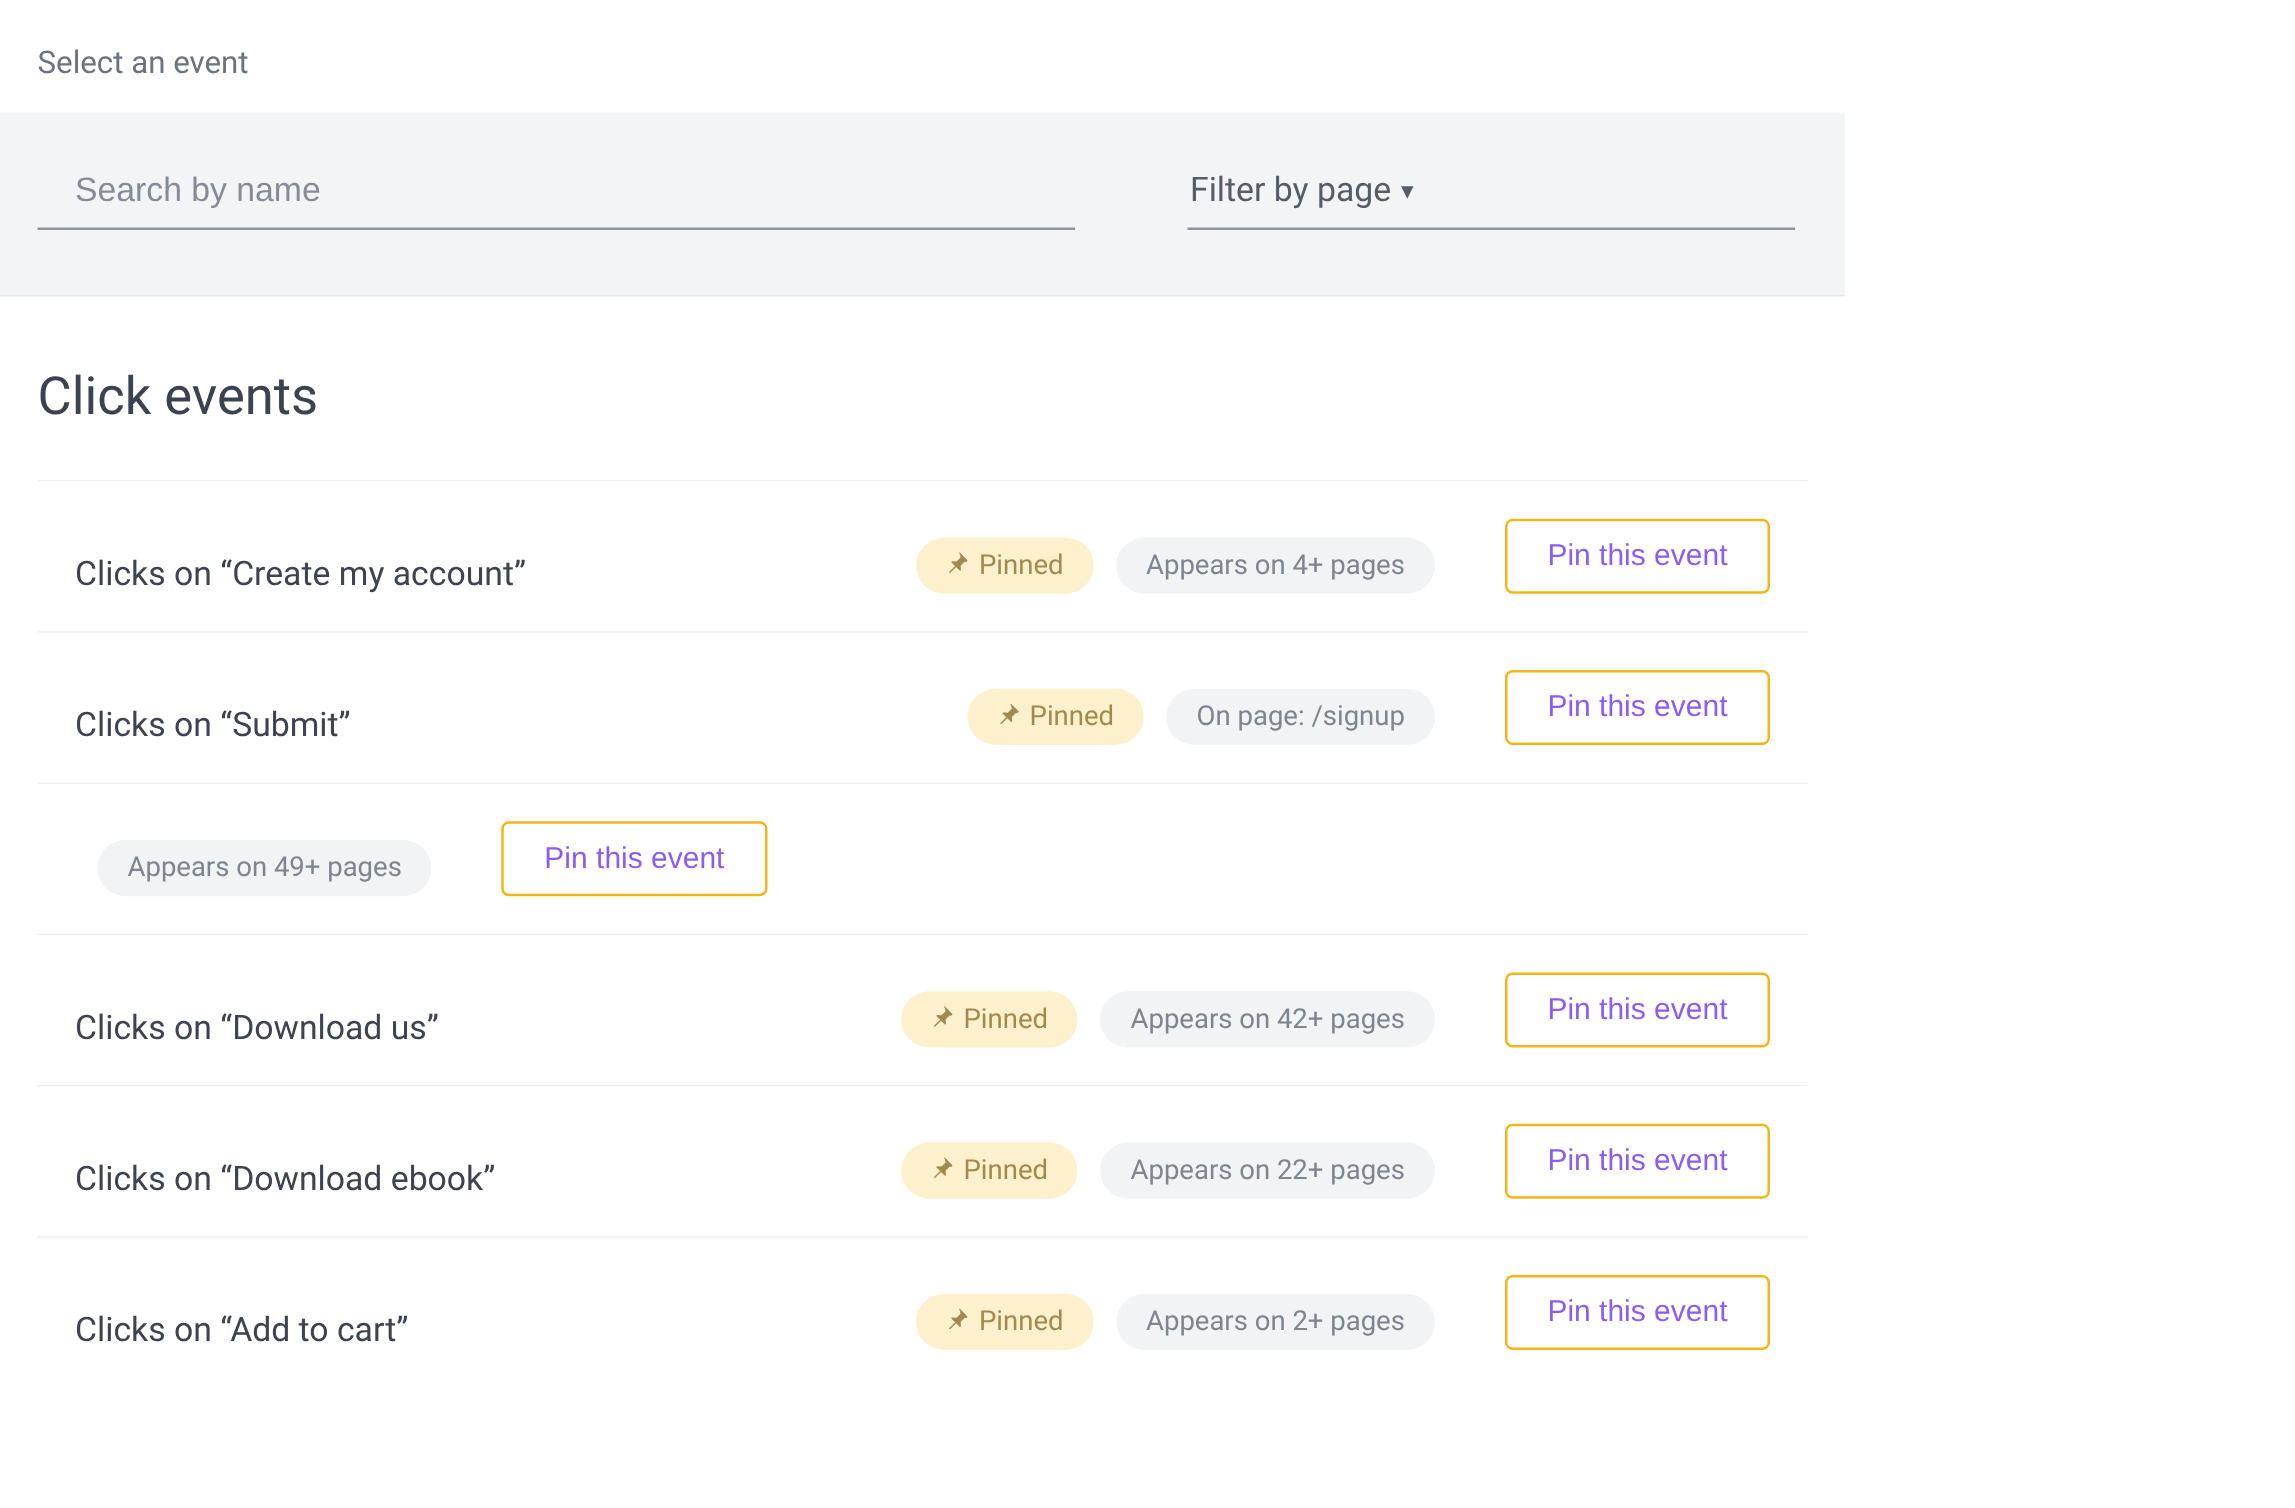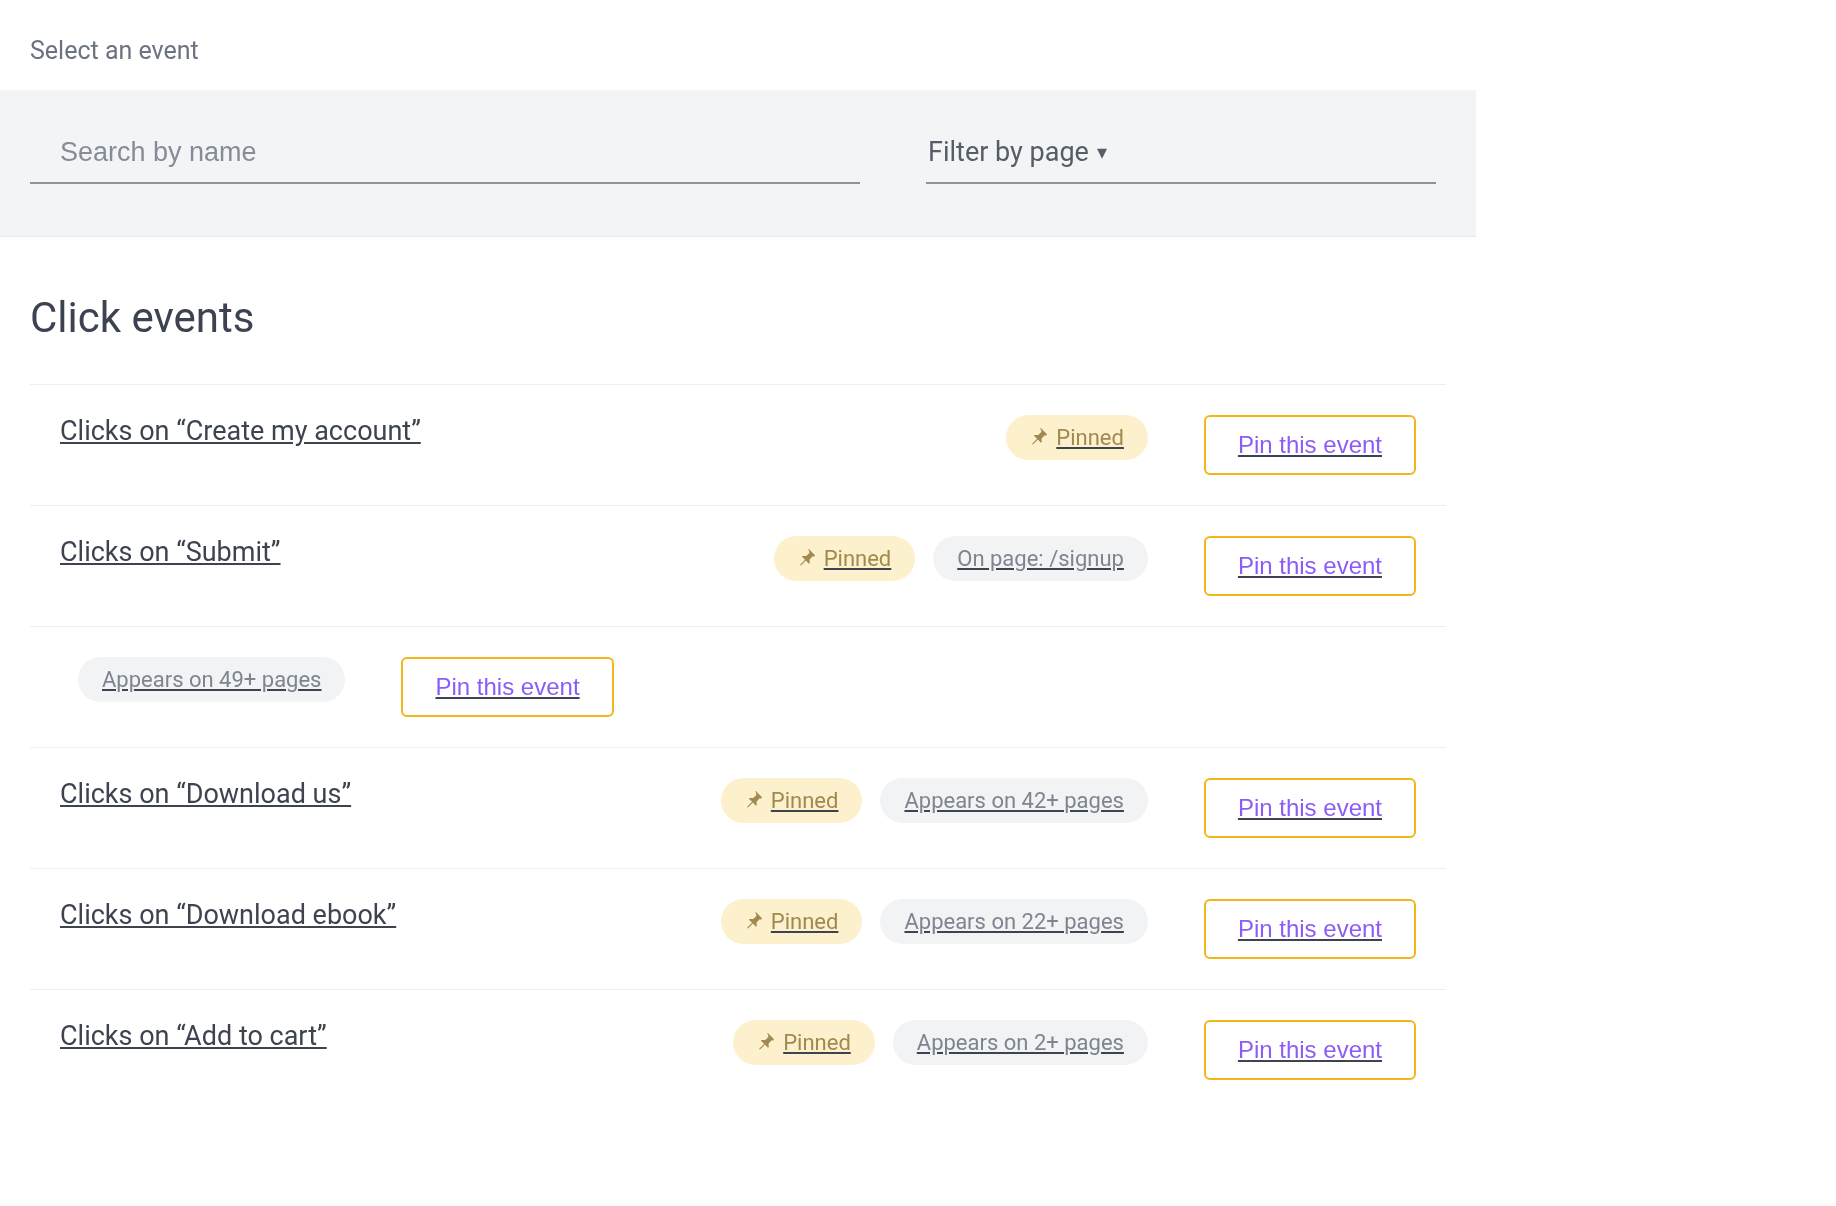--- a/index.html
+++ b/index.html
@@ -17,21 +17,21 @@
     font-size: 25px;
     color: #6b7380;
     padding: 36px 0 24px 30px;
   }
   .filter-bar {
     background: #f2f4f6;
     border-top: 1px solid #ffffff;
     border-bottom: 1px solid #e6e8eb;
     padding: 36px 30px 52px 30px;
     display: flex;
-    gap: 66px;
+    gap: 90px;
   }
   .search-wrap, .filter-wrap {
     display: flex;
     align-items: center;
   }
   .search-wrap { width: 830px; }
   .filter-wrap { flex: 1; margin-right: 10px; align-items: center; }
   .underline-field {
     width: 100%;
     border: none;
@@ -67,24 +67,23 @@
     font-size: 42px;
     font-weight: 400;
     color: #3b4250;
     margin: 0 0 42px 0;
   }
   .list {
     border-top: 1px solid #eceef0;
   }
   .row {
     display: flex;
-    align-items: flex-start;
+    align-items: flex-end;
     border-bottom: 1px solid #eceef0;
     padding: 30px 30px 30px 30px;
-    text-decoration: underline;
   }
   .row:last-child { border-bottom: none; }
   .row-name {
     flex: 1;
     font-size: 27px;
     color: #3d4450;
   }
   .pill {
     display: inline-flex;
     align-items: center;
@@ -145,20 +144,21 @@
 
     <div class="list" id="event-list">
         <div class="row">
           <div class="row-name">Clicks on “Create my account”</div>
           <span class="pill pill-pinned">
             <span class="pin-icon"><svg class="pin" viewBox="0 0 16 16" fill="currentColor">
                 <path d="M9.1 1.1a.5.5 0 0 1 .7 0l5.1 5.1a.5.5 0 0 1 0 .7l-.6.6a.5.5 0 0 1-.7 0l-.3-.3-3 3 .1 3.2a.5.5 0 0 1-.85.37L7 11.2 2.85 15.35a.5.5 0 0 1-.7-.7L6.3 10.5 3.75 7.95a.5.5 0 0 1 .37-.85l3.2.1 3-3-.3-.3a.5.5 0 0 1 0-.7z"></path>
               </svg></span>
             <span>Pinned</span>
           </span>
+          <span class="pill pill-meta">Appears on 4+ pages</span>
           <button class="btn-pin">Pin this event</button>
         </div>
         <div class="row">
           <div class="row-name">Clicks on “Submit”</div>
           <span class="pill pill-pinned">
             <span class="pin-icon"><svg class="pin" viewBox="0 0 16 16" fill="currentColor">
                 <path d="M9.1 1.1a.5.5 0 0 1 .7 0l5.1 5.1a.5.5 0 0 1 0 .7l-.6.6a.5.5 0 0 1-.7 0l-.3-.3-3 3 .1 3.2a.5.5 0 0 1-.85.37L7 11.2 2.85 15.35a.5.5 0 0 1-.7-.7L6.3 10.5 3.75 7.95a.5.5 0 0 1 .37-.85l3.2.1 3-3-.3-.3a.5.5 0 0 1 0-.7z"></path>
               </svg></span>
             <span>Pinned</span>
           </span>

